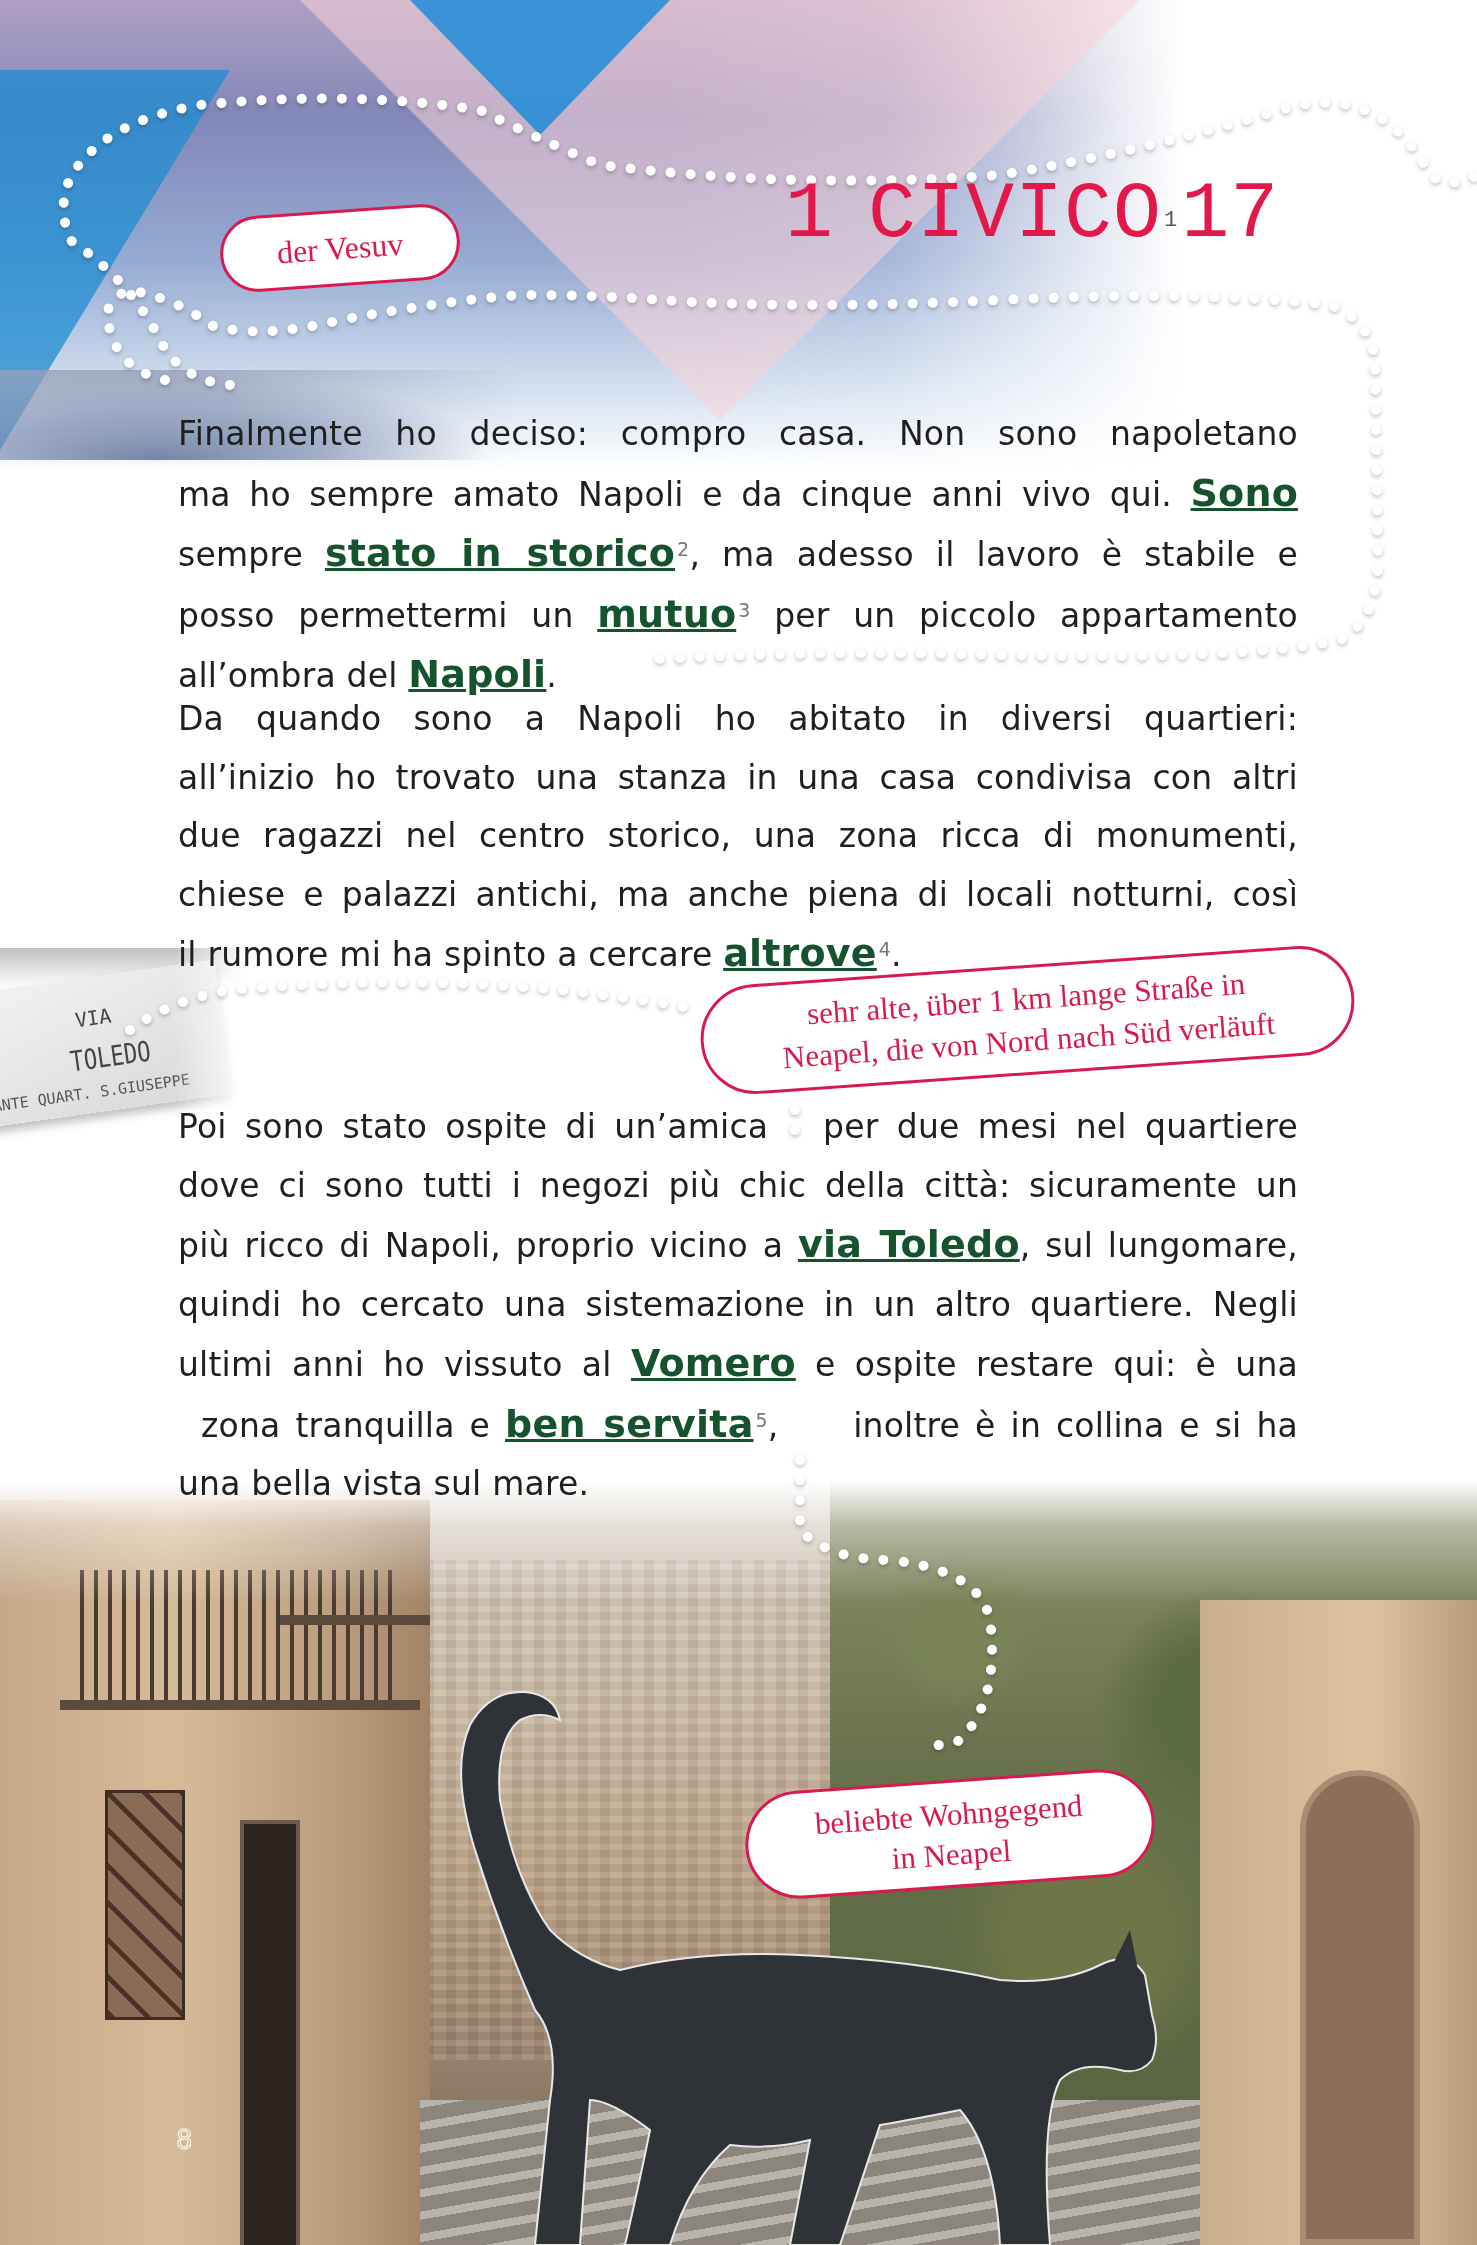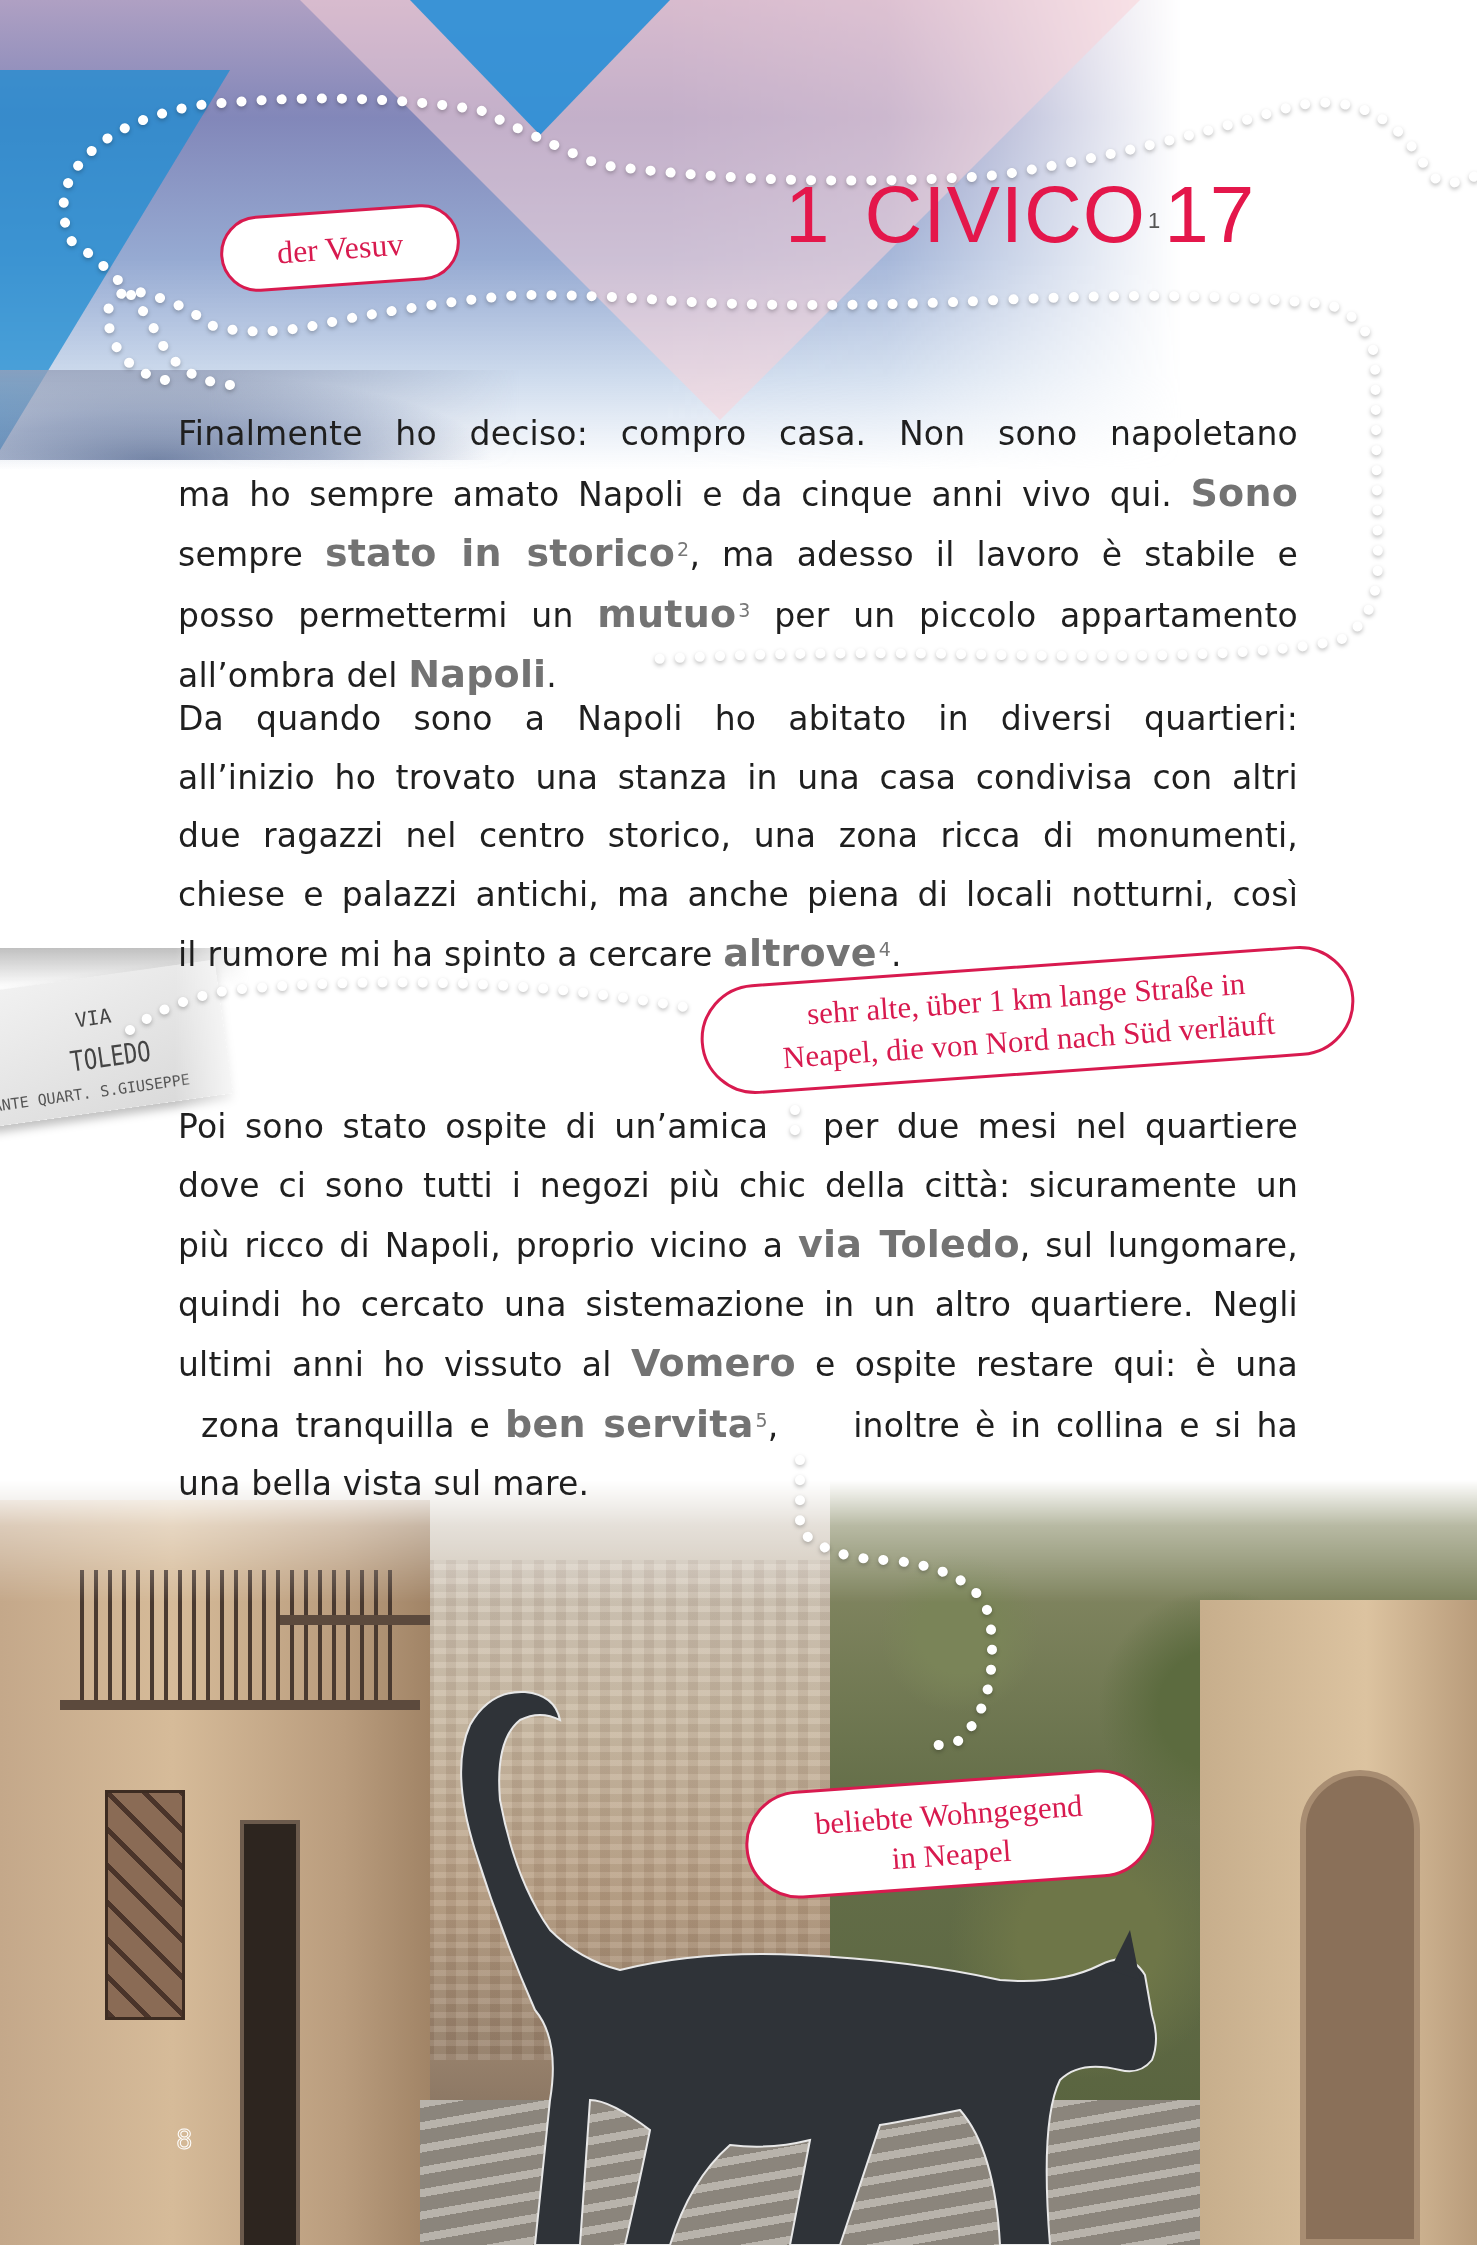--- a/index.html
+++ b/index.html
@@ -21,38 +21,38 @@
   .mountain { position:absolute; left:0; top:300px; width:560px; height:160px;
     background: radial-gradient(ellipse 60% 55% at 28% 100%, rgba(90,110,150,0.85) 0%, rgba(110,130,170,0.6) 50%, rgba(160,175,205,0) 100%); }
   .city { position:absolute; left:0; top:370px; width:520px; height:100px;
     background: linear-gradient(180deg, rgba(150,160,185,0.8), rgba(255,255,255,0));
     -webkit-mask-image: linear-gradient(90deg,#000 40%, rgba(0,0,0,0) 100%); mask-image: linear-gradient(90deg,#000 40%, rgba(0,0,0,0) 100%); }
 
   
   .dots { position:absolute; left:0; top:0; width:1477px; height:2245px; pointer-events:none; }
 
   
-  .chapter-title { position:absolute; left:785px; top:170px; color:#e4174b; font-size:80px; line-height:90px; letter-spacing:1px; white-space:nowrap; font-family:Liberation Sans, sans-serif; }
+  .chapter-title { position:absolute; left:785px; top:170px; color:#e4174b; font-size:80px; line-height:90px; letter-spacing:1px; white-space:nowrap; font-family:Liberation Mono, monospace; }
   .chapter-title .num { margin-right:34px; }
   .chapter-title sup { font-size:22px; color:#555; vertical-align:top; position:relative; top:6px; margin:0 4px 0 2px; letter-spacing:0; }
 
   
   .gloss { position:absolute; background:#fff; border:3px solid #d81a4f; border-radius:60px; color:#d81a4f; font-family:"Liberation Serif", serif; text-align:center; }
   .gloss-vesuv { left:220px; top:210px; width:240px; height:76px; font-size:32px; line-height:70px; transform:rotate(-4deg); }
   .gloss-toledo { left:700px; top:965px; width:655px; height:110px; font-size:31px; line-height:42px; padding-top:10px; transform:rotate(-4deg); }
   .gloss-vomero { left:745px; top:1780px; width:410px; height:108px; font-size:31px; line-height:40px; padding-top:12px; transform:rotate(-4deg); }
 
   
   .text { position:absolute; left:178px; width:1120px; color:#1f1f1f; font-family:"DejaVu Sans", sans-serif; font-size:33px; line-height:58.5px; text-align:justify; letter-spacing:0.2px; }
   .p1 { top:405px; }
   .p2 { top:690px; }
   .p3 { top:1098px; }
   .text .line { display:block; text-align:justify; text-align-last:justify; white-space:nowrap; overflow:visible; }
   .text .line.last { text-align-last:left; }
-  .hl { color:#737373; font-weight:bold; font-size:38px; }
+  .hl { color:#14532d; font-weight:bold; font-size:38px;text-decoration:underline; }
   .fn { font-size:19px; color:#777; vertical-align:top; position:relative; top:-4px; margin-left:2px; }
 
   
   .sign { position:absolute; left:0; top:948px; width:250px; height:195px; overflow:hidden;
     -webkit-mask-image: linear-gradient(90deg, #000 70%, rgba(0,0,0,0) 100%); mask-image: linear-gradient(90deg, #000 70%, rgba(0,0,0,0) 100%); }
   .sign-plate { position:absolute; left:-20px; top:28px; width:245px; height:135px; background:linear-gradient(160deg,#f2f2f2,#d8d8d8); transform:rotate(-8deg); box-shadow:0 6px 10px rgba(0,0,0,0.25); }
   .sign-shadow { position:absolute; left:0; top:0; width:250px; height:40px; background:linear-gradient(180deg, rgba(150,150,150,0.6), rgba(255,255,255,0)); }
   .sign-t1 { position:absolute; left:75px; top:58px; font-size:20px; color:#444; font-family:"DejaVu Sans Mono", monospace; transform:rotate(-8deg); }
   .sign-t2 { position:absolute; left:60px; top:92px; font-size:28px; color:#444; font-family:"DejaVu Sans Mono", monospace; transform:rotate(-8deg) scaleX(0.8); }
   .sign-t3 { position:absolute; left:-8px; top:136px; font-size:15px; color:#555; font-family:"DejaVu Sans Mono", monospace; transform:rotate(-8deg); white-space:nowrap; }

